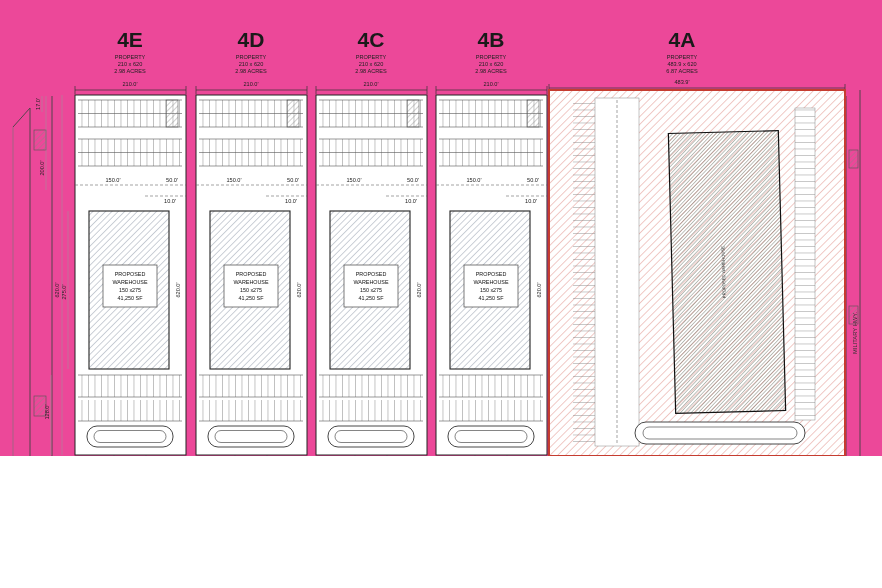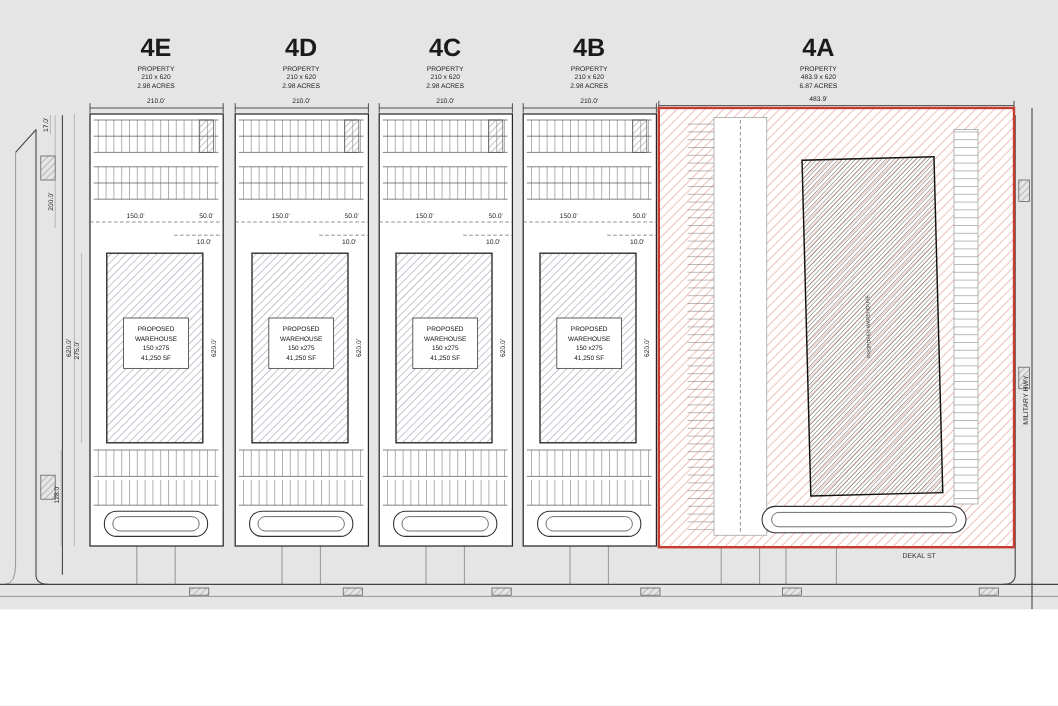--- a/index.html
+++ b/index.html
@@ -1,17 +1,17 @@
 <!DOCTYPE html>
 <html><head>
 <meta charset="utf-8">
 <style>
   html,body{margin:0;padding:0;background:#ffffff;}
   body{font-family:"Liberation Sans", sans-serif;}
-  .stage{position:relative;width:882px;height:508px;background:#e5e5e5;overflow:hidden;}
+  .stage{position:relative;width:882px;height:456px;background:#ec4899;overflow:hidden;}
   svg{display:block;}
   text{fill:#1a1a1a;}
   .h1{font-size:21px;font-weight:bold;text-anchor:middle;}
   .tiny{font-size:5.6px;text-anchor:middle;fill:#222;}
   .dim{font-size:5.6px;text-anchor:middle;fill:#222;}
   .whlbl{font-size:5.4px;text-anchor:middle;fill:#111;}
   .whlbl-sm{font-size:4.2px;text-anchor:middle;fill:#333;}
   .street{font-size:5.8px;fill:#333;}
   .lot{fill:#ffffff;stroke:#222;stroke-width:1;}
   .stalls{fill:url(#stallsV);}

